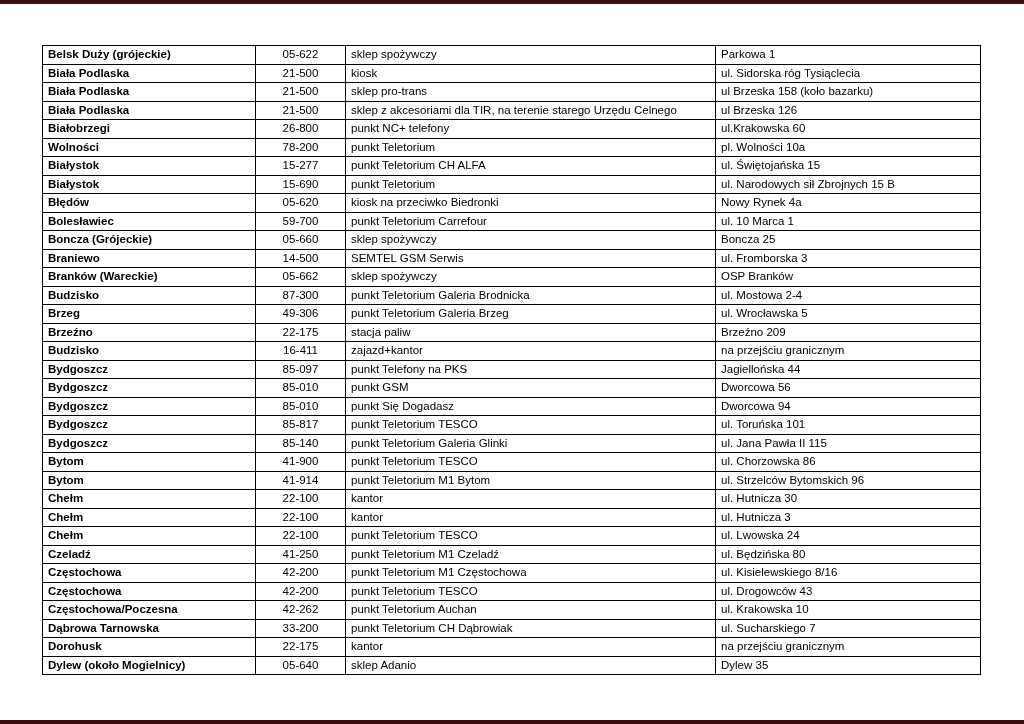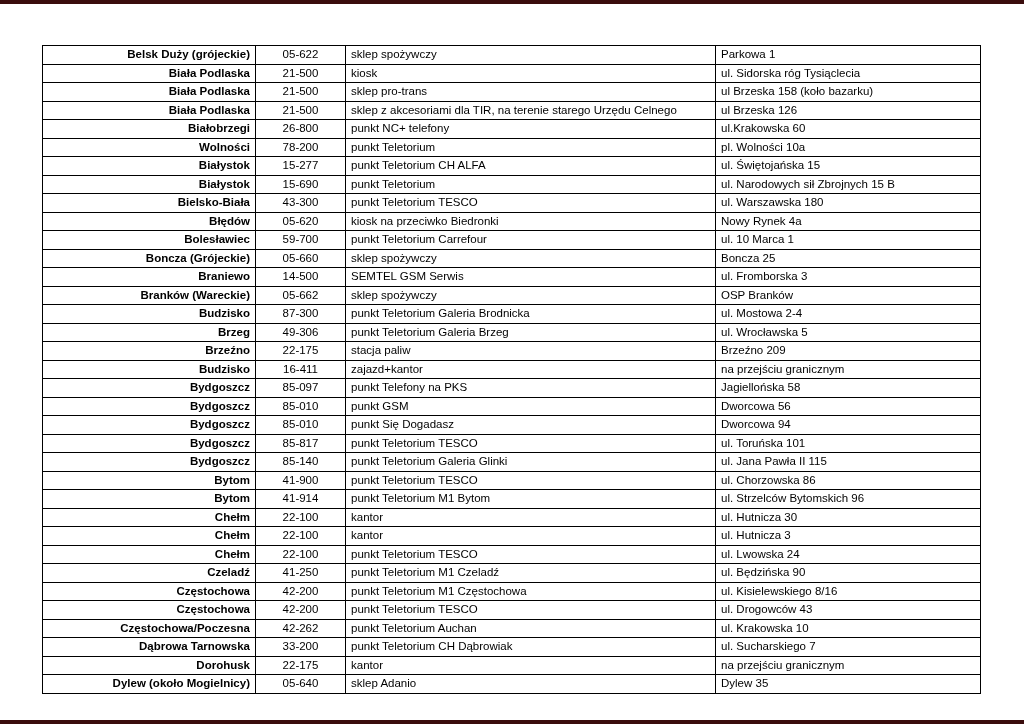--- a/index.html
+++ b/index.html
@@ -41,21 +41,21 @@
   }
   table.directory td {
     border: 1px solid #000000;
     padding: 0 5px;
     height: 17.5px;
     line-height: 17.5px;
     white-space: nowrap;
     overflow: hidden;
     vertical-align: middle;
   }
-  td.col-city { width: 213px; font-weight: bold; text-align: right; }
+  td.col-city { width: 213px; font-weight: bold; }
   td.col-postal { width: 90px; text-align: center; }
   td.col-desc { width: 370px; }
   td.col-addr { width: 265px; }
 </style>
 </head>
 <body>
 
 <div class="page">
   <div class="edge-bar top"></div>
 
@@ -103,26 +103,20 @@
           <td class="col-desc">punkt Teletorium CH ALFA</td>
           <td class="col-addr">ul. Świętojańska 15</td>
         </tr>
         <tr>
           <td class="col-city">Białystok</td>
           <td class="col-postal">15-690</td>
           <td class="col-desc">punkt Teletorium</td>
           <td class="col-addr">ul. Narodowych sił Zbrojnych 15 B</td>
         </tr>
         <tr>
-          <td class="col-city">Bielsko-Biała</td>
-          <td class="col-postal">43-300</td>
-          <td class="col-desc">punkt Teletorium TESCO</td>
-          <td class="col-addr">ul. Warszawska 180</td>
-        </tr>
-        <tr>
           <td class="col-city">Błędów</td>
           <td class="col-postal">05-620</td>
           <td class="col-desc">kiosk na przeciwko Biedronki</td>
           <td class="col-addr">Nowy Rynek 4a</td>
         </tr>
         <tr>
           <td class="col-city">Bolesławiec</td>
           <td class="col-postal">59-700</td>
           <td class="col-desc">punkt Teletorium Carrefour</td>
           <td class="col-addr">ul. 10 Marca 1</td>
@@ -166,21 +160,21 @@
         <tr>
           <td class="col-city">Budzisko</td>
           <td class="col-postal">16-411</td>
           <td class="col-desc">zajazd+kantor</td>
           <td class="col-addr">na przejściu granicznym</td>
         </tr>
         <tr>
           <td class="col-city">Bydgoszcz</td>
           <td class="col-postal">85-097</td>
           <td class="col-desc">punkt Telefony na PKS</td>
-          <td class="col-addr">Jagiellońska 58</td>
+          <td class="col-addr">Jagiellońska 44</td>
         </tr>
         <tr>
           <td class="col-city">Bydgoszcz</td>
           <td class="col-postal">85-010</td>
           <td class="col-desc">punkt GSM</td>
           <td class="col-addr">Dworcowa 56</td>
         </tr>
         <tr>
           <td class="col-city">Bydgoszcz</td>
           <td class="col-postal">85-010</td>
@@ -226,21 +220,21 @@
         <tr>
           <td class="col-city">Chełm</td>
           <td class="col-postal">22-100</td>
           <td class="col-desc">punkt Teletorium TESCO</td>
           <td class="col-addr">ul. Lwowska 24</td>
         </tr>
         <tr>
           <td class="col-city">Czeladź</td>
           <td class="col-postal">41-250</td>
           <td class="col-desc">punkt Teletorium M1 Czeladź</td>
-          <td class="col-addr">ul. Będzińska 90</td>
+          <td class="col-addr">ul. Będzińska 80</td>
         </tr>
         <tr>
           <td class="col-city">Częstochowa</td>
           <td class="col-postal">42-200</td>
           <td class="col-desc">punkt Teletorium M1 Częstochowa</td>
           <td class="col-addr">ul. Kisielewskiego 8/16</td>
         </tr>
         <tr>
           <td class="col-city">Częstochowa</td>
           <td class="col-postal">42-200</td>

